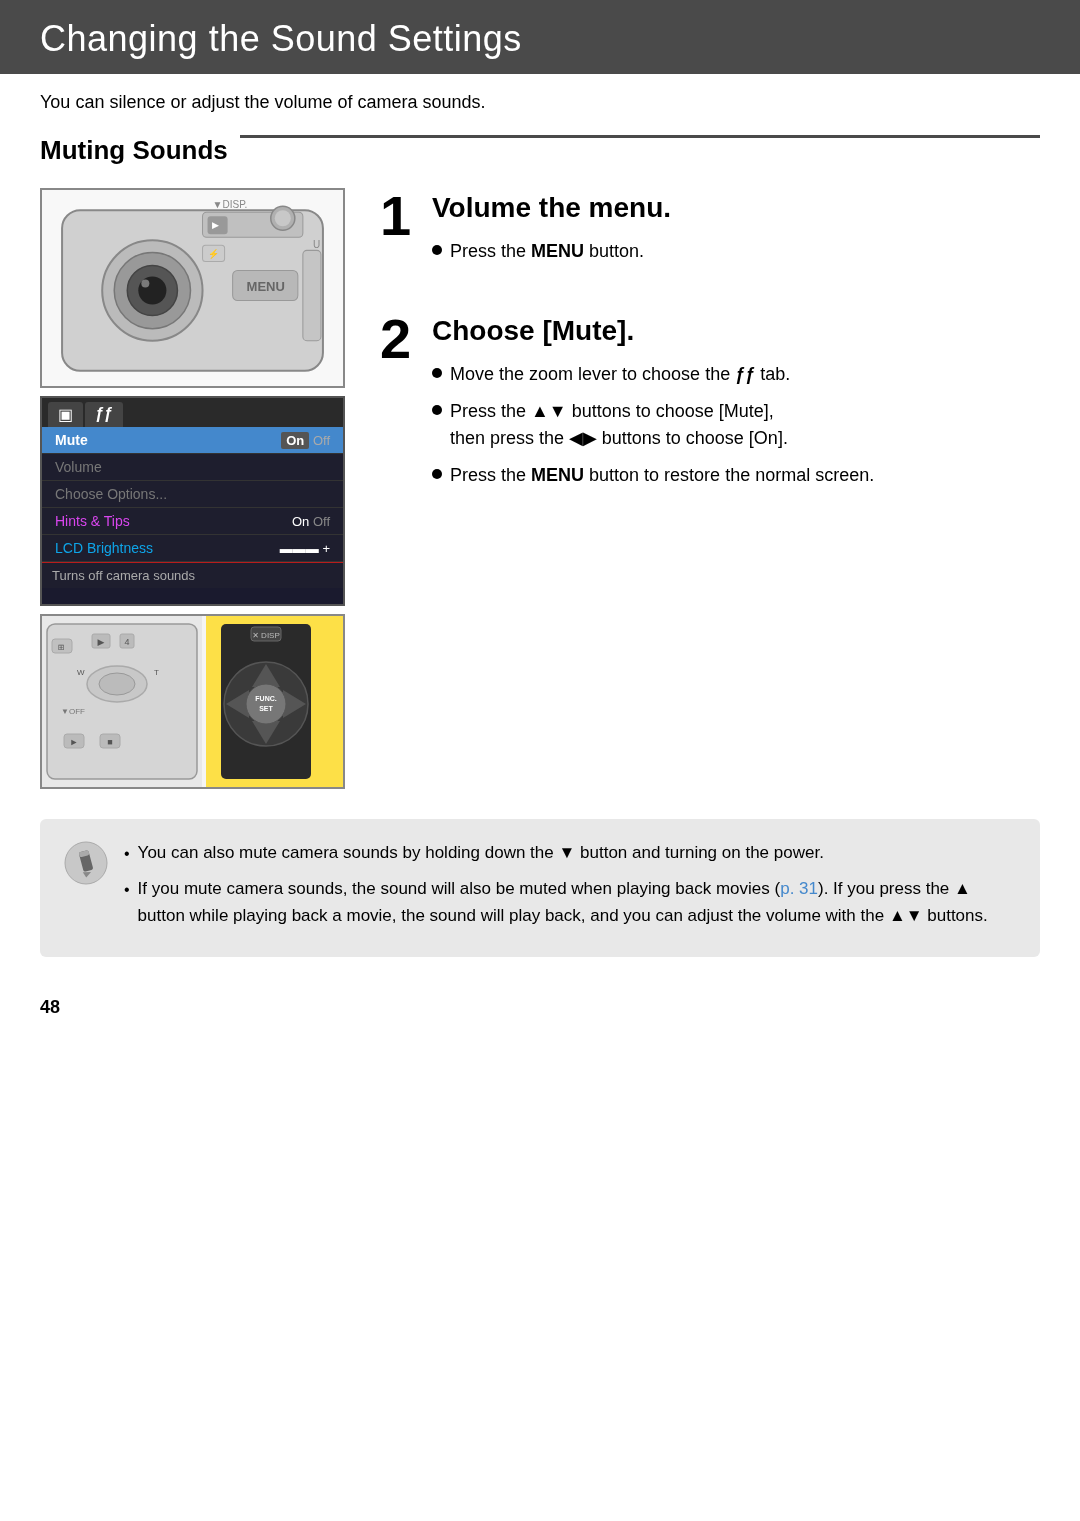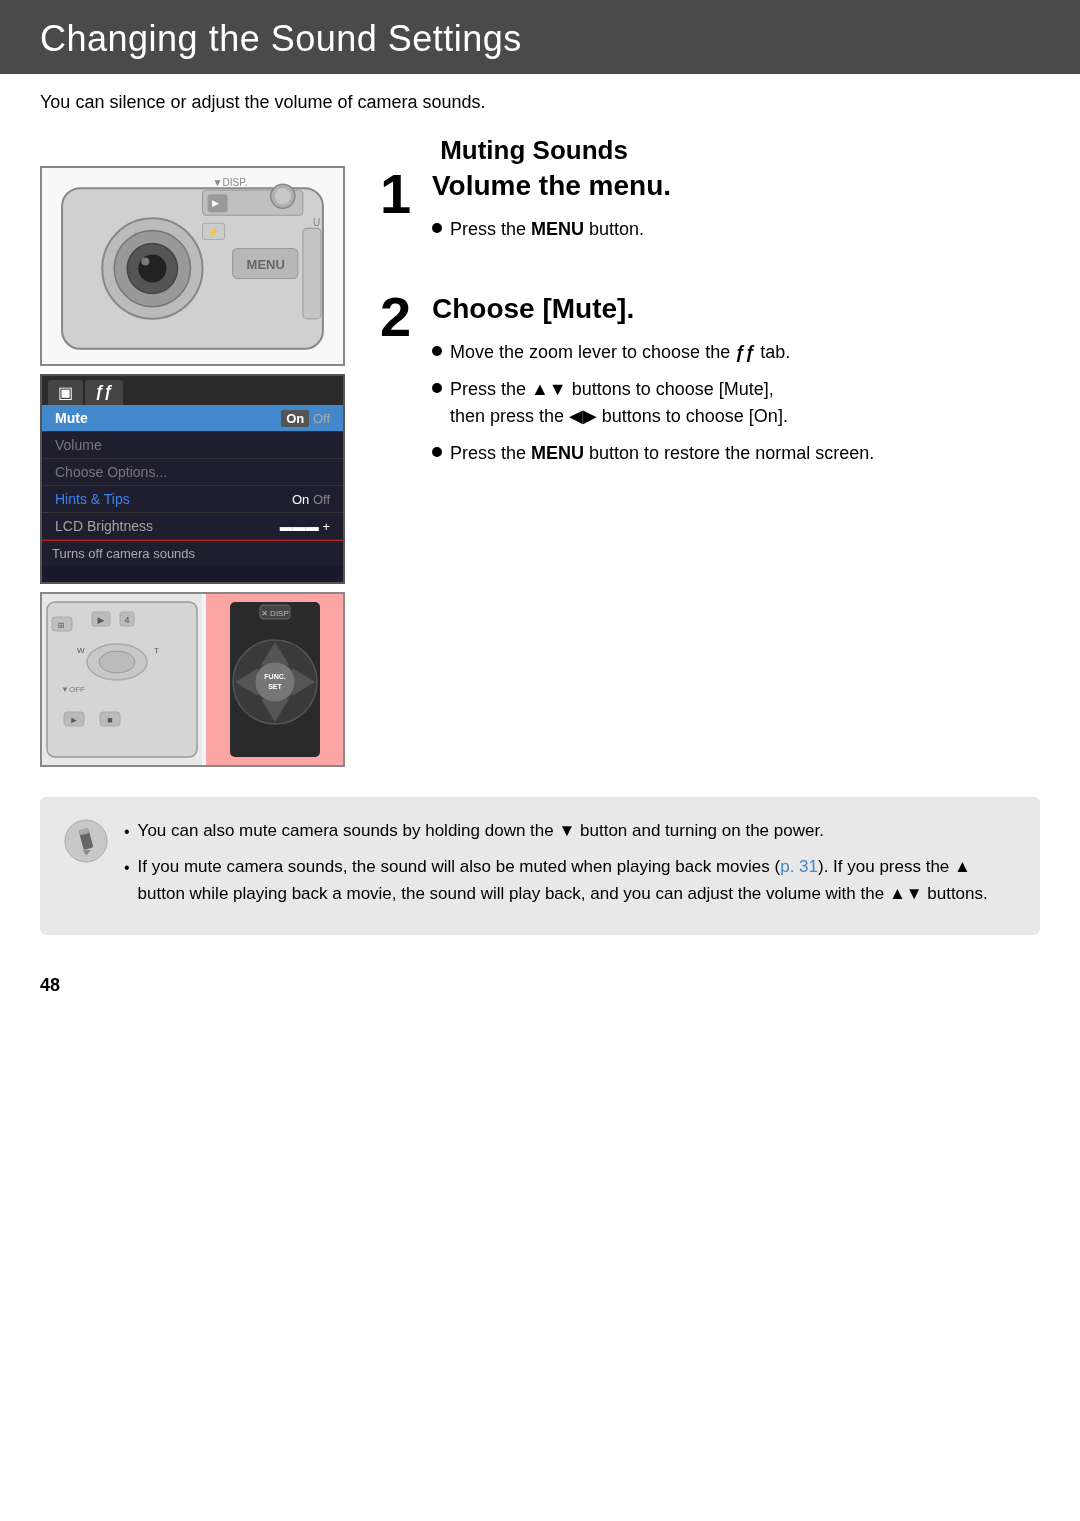--- a/index.html
+++ b/index.html
@@ -33,23 +33,22 @@
 
     .subtitle {
       font-size: 18px;
       margin-bottom: 22px;
       color: #000;
     }
 
     
     .section-heading {
       display: flex;
-      align-items: center;
-      margin-bottom: 0;
-      flex-direction: column;
+      align-items: flex-start;
+      margin-bottom: 22px;
     }
     .section-heading h2 {
       font-size: 26px;
       font-weight: 900;
       font-family: Arial, sans-serif;
       margin-right: 12px;
       white-space: nowrap;
     }
     .section-heading .heading-line {
       flex: 1;
@@ -162,24 +161,23 @@
     .camera-controls-left {
       flex: 1;
       background: #e8e8e8;
       display: flex;
       align-items: center;
       justify-content: center;
       position: relative;
     }
     .camera-controls-right {
       width: 140px;
-      background: #fca5a5;
+      background: #fde047;
       display: flex;
       align-items: center;
-      justify-content: center;
       position: relative;
     }
 
     
     .right-col {
       flex: 1;
     }
 
     .step {
       display: flex;
@@ -355,29 +353,29 @@
 
           <div class="menu-row">
             <span class="menu-label dim" style="color:#777;">Volume</span>
           </div>
 
           <div class="menu-row">
             <span class="menu-label dim" style="color:#777;">Choose Options...</span>
           </div>
 
           <div class="menu-row">
-            <span class="menu-label" style="color:#3b82f6;">Hints &amp; Tips</span>
+            <span class="menu-label" style="color:#d946ef;">Hints &amp; Tips</span>
             <span class="menu-value">
               <span style="color:#fff; font-size:13px;">On</span>
               <span style="color:#888; font-size:13px;"> Off</span>
             </span>
           </div>
 
           <div class="menu-row">
-            <span class="menu-label" style="color:#a3a3a3;">LCD Brightness</span>
+            <span class="menu-label" style="color:#0ea5e9;">LCD Brightness</span>
             <span class="menu-value" style="font-size:13px; color:#fff;">▬▬▬ +</span>
           </div>
         </div>
         <div class="menu-footer">
           Turns off camera sounds
         </div>
       </div>
 
       <div class="camera-controls">
 

